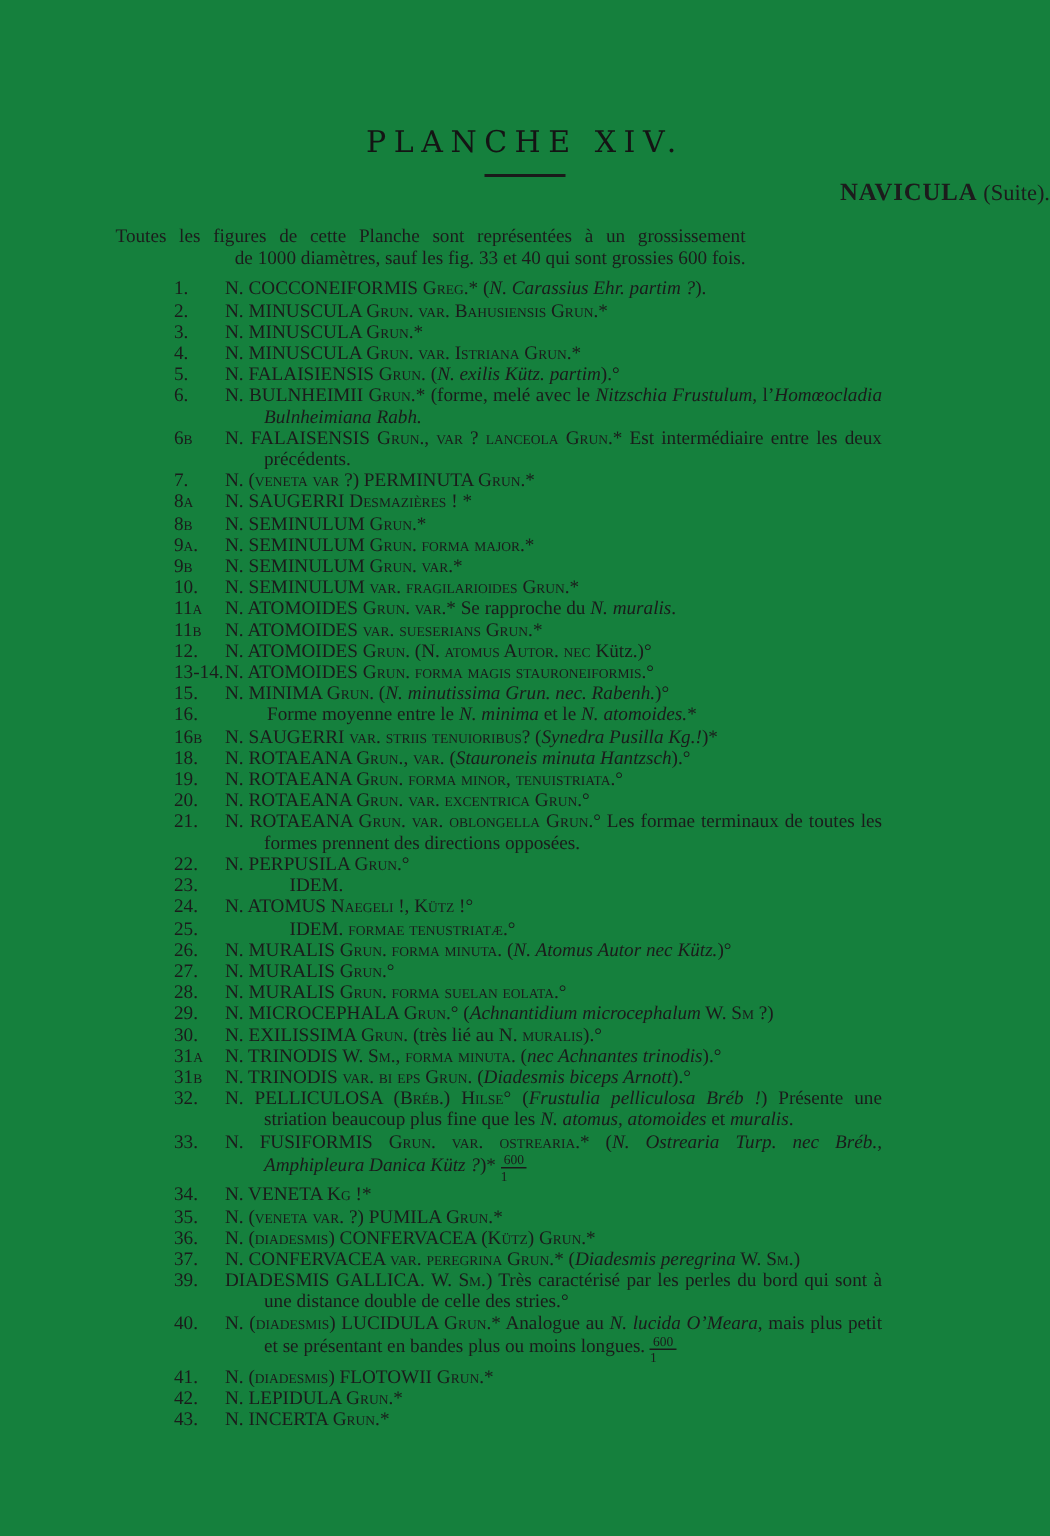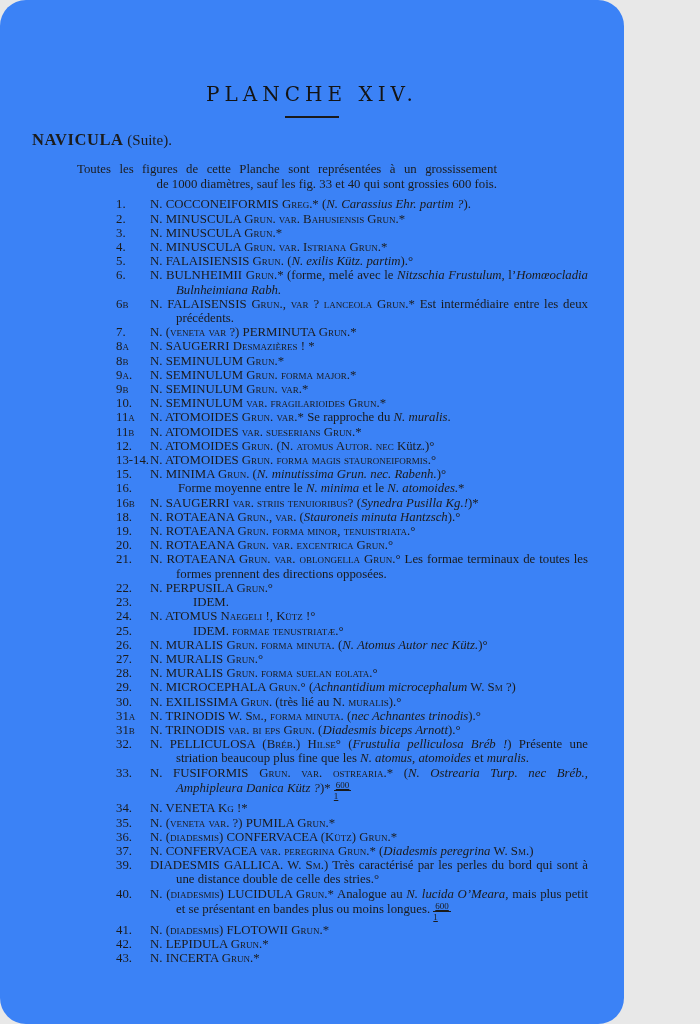--- a/index.html
+++ b/index.html
@@ -1,44 +1,44 @@
 <!DOCTYPE html>
 <html><head>
 <meta charset="utf-8">
 <style>
   html,body { margin:0; padding:0; background:#e8e8e8; }
   .sheet {
-    position:relative; width:624px; height:1024px; background:#3b82f6;
-    overflow:hidden; font-family:"Liberation Serif", serif; color:#1c1c1c;border-radius:26px;
+    position:relative; width:700px; height:1024px; background:#15803d;
+    overflow:hidden; font-family:"Liberation Serif", serif; color:#1c1c1c;
   }
   .plate-title {
     padding-top:82px; text-align:center;
     font-family:"DejaVu Serif", serif; font-size:20px; letter-spacing:5px;
     color:#141414;
   }
   .title-rule { width:54px; height:2px; background:#1a1a1a; margin:10px auto 0 auto; }
-  .genus-line { text-align:left; margin-top:12px; font-size:15px;padding-left:32px; }
+  .genus-line { text-align:right; font-size:15px;padding-left:32px; }
   .genus-name { font-weight:bold; font-size:16.5px; letter-spacing:0.6px; }
   .genus-suffix { font-size:15px; }
   .intro { margin:12px 0 5px 60px; width:437px; font-size:12.8px; line-height:15.2px; }
   .intro-l1 { text-align:justify; text-align-last:justify; text-indent:17px; }
   .intro-l2 { text-align:right; }
   .species-list { margin-top:3px; }
   .item-row {
     display:flex; margin-left:116px; width:472px;
     font-size:12.8px; line-height:14.2px; color:#1b1b1b;
   }
   .item-num { flex:0 0 34px; font-variant:small-caps; white-space:nowrap; }
   .item-text { flex:1; text-align:justify; padding-left:26px; text-indent:-26px; }
   .seg-sc { font-variant:small-caps; }
   .seg-it { font-style:italic; }
   .indent-sp { display:inline-block; height:1px; }
   .frac {
     display:inline-block; font-size:9px; line-height:1.15;
-    vertical-align:-7px; font-style:normal; text-indent:0;text-decoration:underline;
+    vertical-align:-7px; font-style:normal; text-indent:0;
   }
   .frac-n { display:block; border-bottom:1px solid #1b1b1b; padding:0 2px; }
   .frac-d { display:block; }
 </style>
 </head>
 <body>
 
 <div class="sheet">
   <div class="plate-title">PLANCHE XIV.</div>
   <div class="title-rule"></div>

